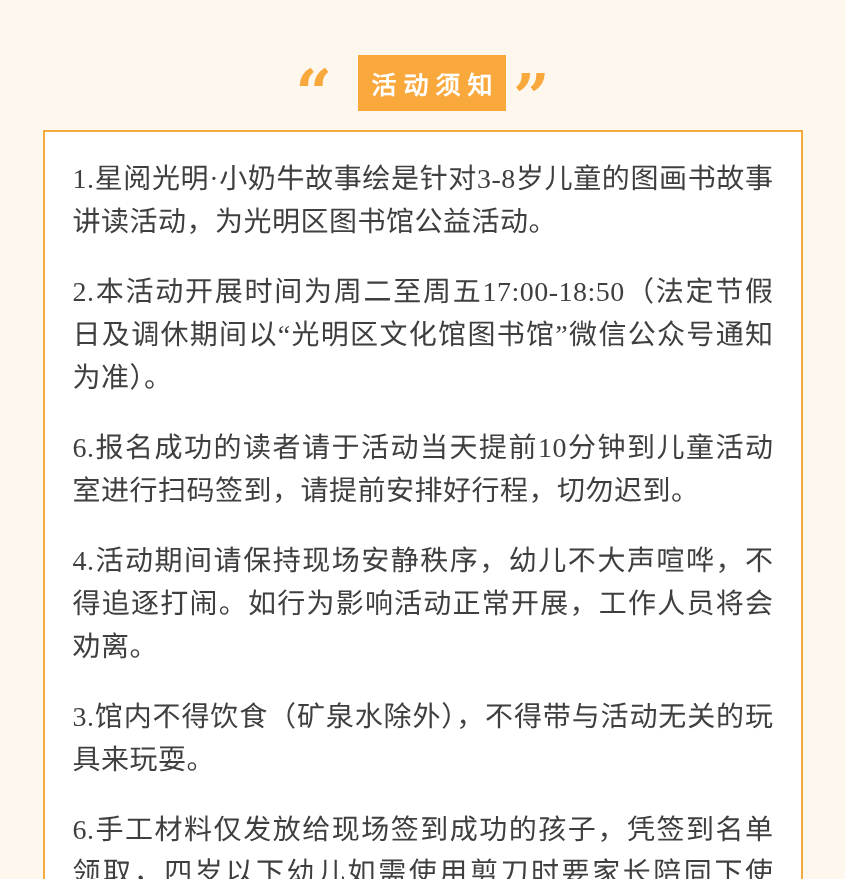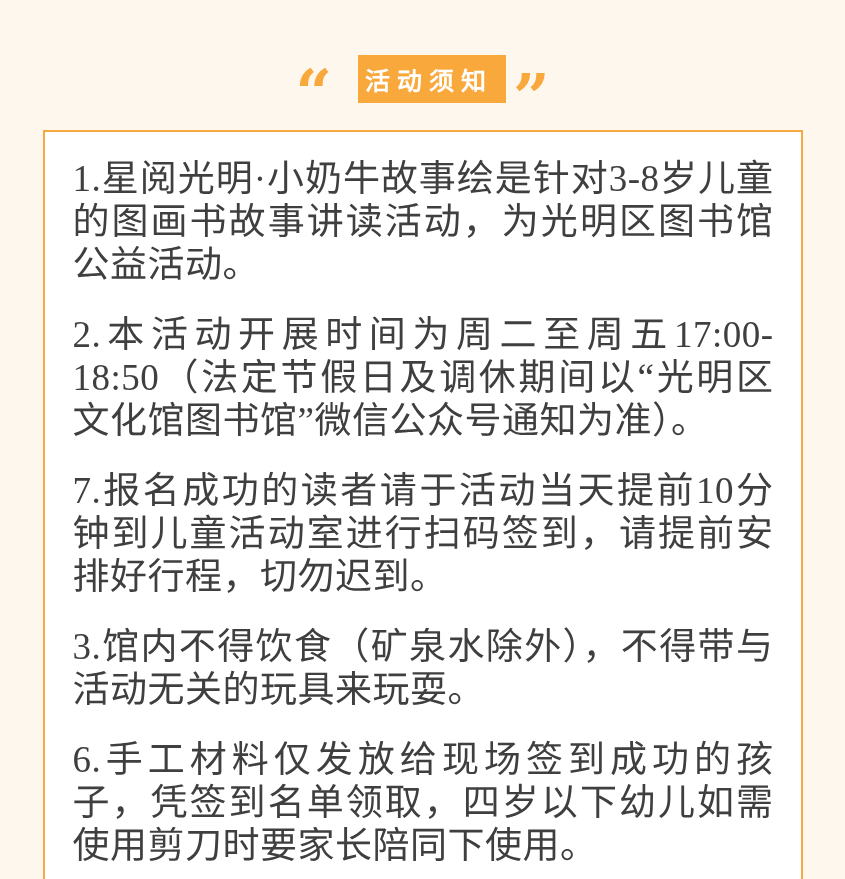--- a/index.html
+++ b/index.html
@@ -32,44 +32,45 @@
     font-size: 64px;
     line-height: 48px;
     color: var(--accent-orange);
     position: relative;
     user-select: none;
   }
   .quote.left  { top: 14px; margin-right: 26px; }
   .quote.right { top: 18px; margin-left: 7px; }
   .badge {
     width: 148px;
-    height: 48px;
+    height: 56px;
     background: var(--accent-orange);
     display: flex;
     align-items: center;
+    justify-content: center;
   }
   .badge-label {
     font-family: "Liberation Sans", "DejaVu Sans", sans-serif;
     font-weight: bold;
     font-size: 25px;
     color: var(--badge-text-color);
     letter-spacing: 7px;
     text-indent: 7px;
     white-space: nowrap;
   }
   .notice-box {
     width: 760px;
     margin: 27px auto 0 auto;
     background: var(--box-background);
     border: 2px solid var(--box-border-color);
     padding: 25px 27px 21px 28px;
   }
   .notice-item {
     margin: 0 0 27px 0;
-    font-size: 37px;
+    font-size: 28px;
     line-height: 43px;
     color: var(--text-color);
     letter-spacing: 0.5px;
     text-align: justify;
     text-justify: inter-ideograph;
   }
   .notice-item:last-child { margin-bottom: 0; }
 </style>
 </head>
 <body>
@@ -78,17 +79,18 @@
   <span class="quote left">“</span>
   <div class="badge">
     <span class="badge-label">活动须知</span>
   </div>
   <span class="quote right">”</span>
 </div>
 
 <div class="notice-box">
   <p class="notice-item">1.星阅光明·小奶牛故事绘是针对3-8岁儿童的图画书故事讲读活动，为光明区图书馆公益活动。</p>
   <p class="notice-item">2.本活动开展时间为周二至周五17:00-18:50（法定节假日及调休期间以“光明区文化馆图书馆”微信公众号通知为准）。</p>
-  <p class="notice-item">7.报名成功的读者请于活动当天提前10分钟到儿童活动室进行扫码签到，请提前安排好行程，切勿迟到。</p>
+  <p class="notice-item">6.报名成功的读者请于活动当天提前10分钟到儿童活动室进行扫码签到，请提前安排好行程，切勿迟到。</p>
+  <p class="notice-item">4.活动期间请保持现场安静秩序，幼儿不大声喧哗，不得追逐打闹。如行为影响活动正常开展，工作人员将会劝离。</p>
   <p class="notice-item">3.馆内不得饮食（矿泉水除外），不得带与活动无关的玩具来玩耍。</p>
   <p class="notice-item">6.手工材料仅发放给现场签到成功的孩子，凭签到名单领取，四岁以下幼儿如需使用剪刀时要家长陪同下使用。</p>
 
 </div>
 
 </body></html>

